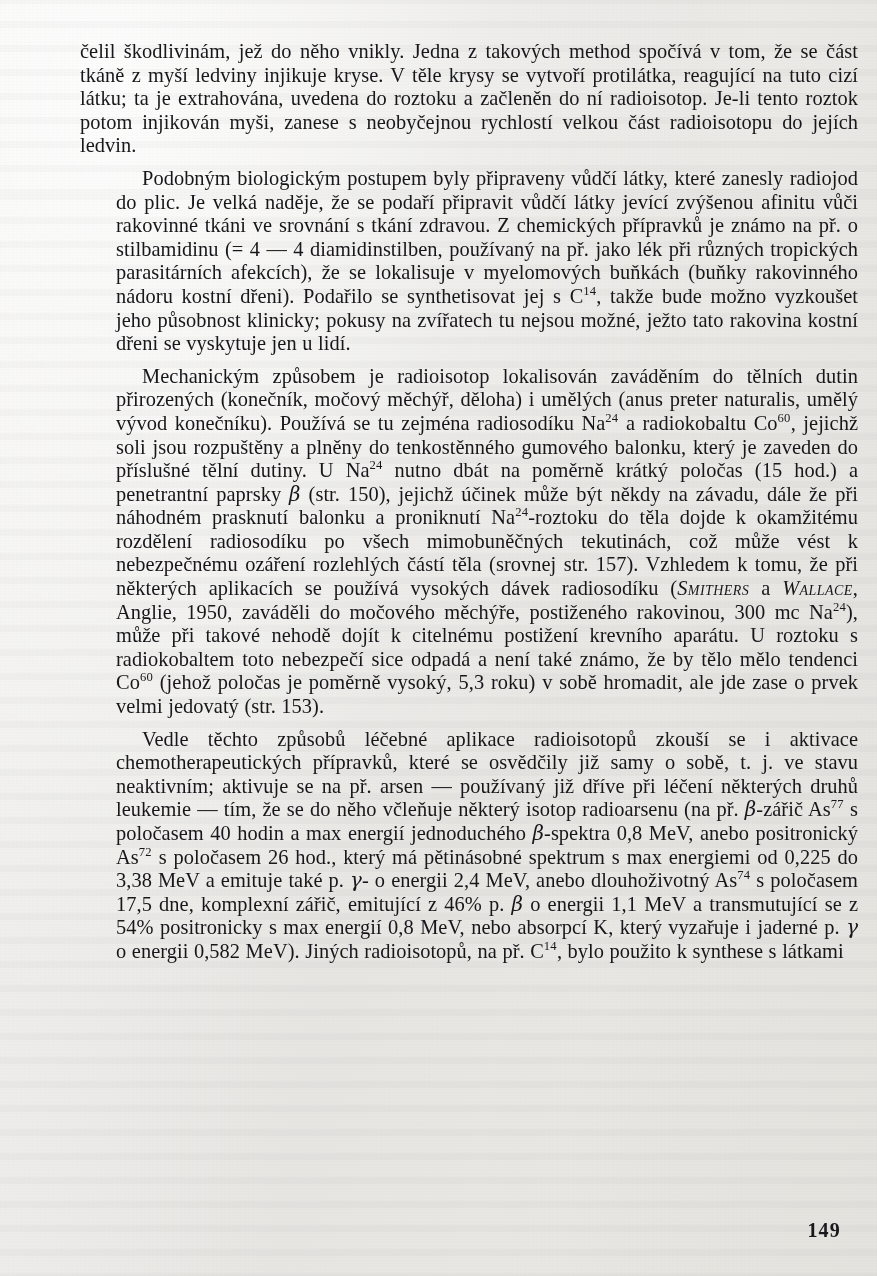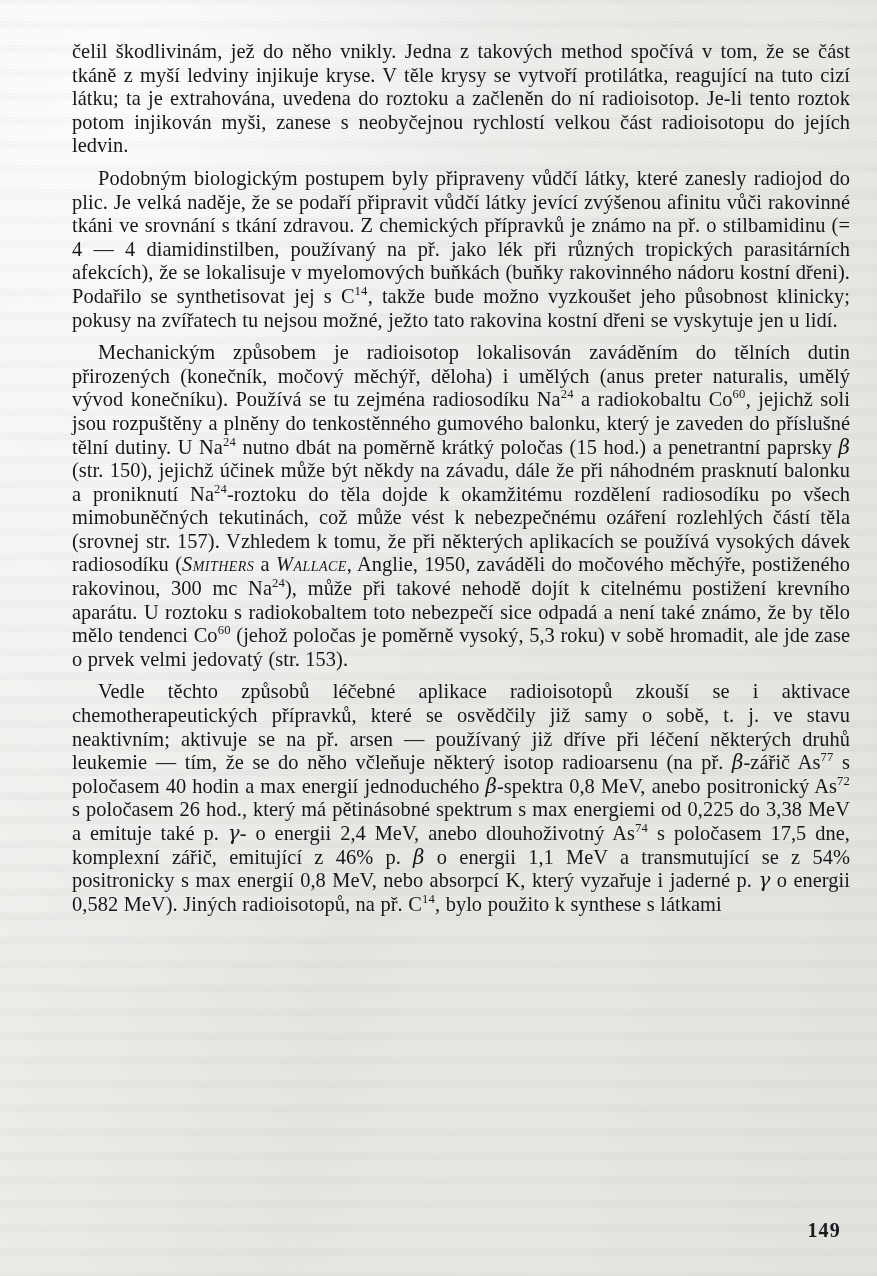--- a/index.html
+++ b/index.html
@@ -40,21 +40,21 @@
     inset: 0;
     pointer-events: none;
     opacity: 0.05;
     background-image:
       repeating-linear-gradient(0deg, rgba(60,60,60,0.55) 0px, rgba(60,60,60,0.55) 7px, rgba(255,255,255,0) 7px, rgba(255,255,255,0) 24px);
     background-position: 0 196px;
   }
 
   .textblock {
     position: absolute;
-    left: 72px;
+    left: 80px;
     top: 40px;
     width: 778px;
     z-index: 2;
   }
 
   p.para {
     margin: 0;
     text-align: justify;
     text-justify: inter-word;
     font-size: 20.4px;
@@ -62,20 +62,21 @@
     letter-spacing: 0.05px;
     word-spacing: 0.4px;
     text-indent: 0;
     -webkit-font-smoothing: antialiased;
   }
   p.para + p.para {
     margin-top: 9px;
   }
   p.indent {
     text-indent: 26px;
+    margin-left: 36px;
   }
   p.para:last-of-type {
     text-align: justify;
   }
 
   sup {
     font-size: 0.62em;
     vertical-align: super;
     line-height: 0;
     letter-spacing: 0.2px;

